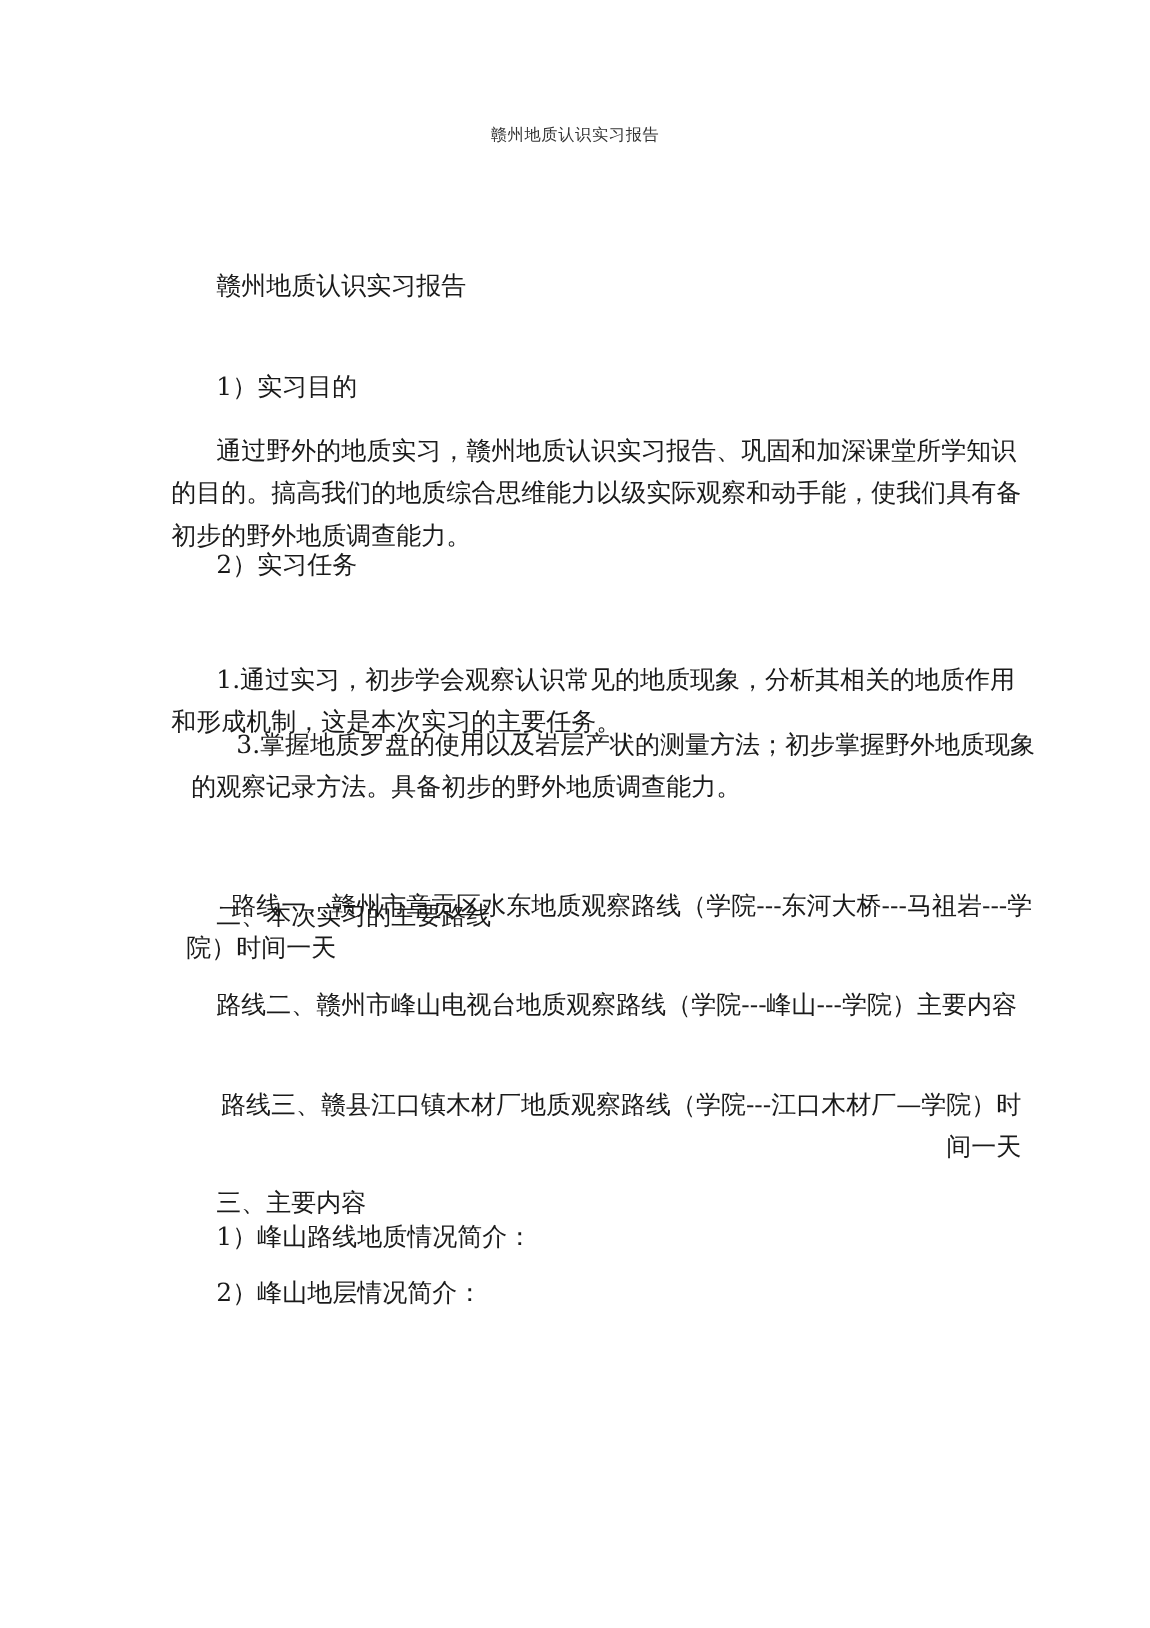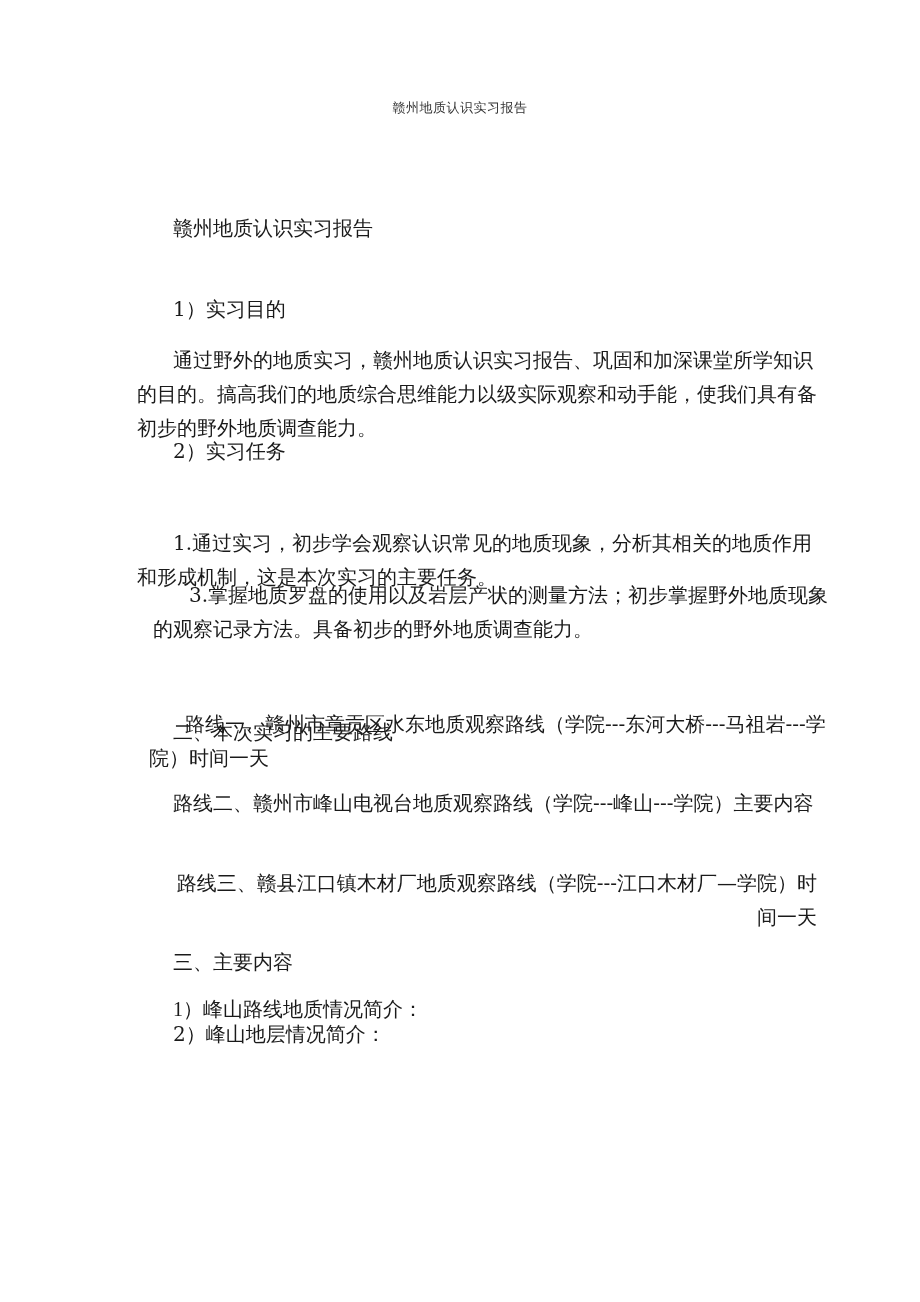--- a/index.html
+++ b/index.html
@@ -19,14 +19,14 @@
 <p class="p indent" style="top:292px;">1）实习目的</p>
 <p class="p indent" style="top:343px;">通过野外的地质实习，赣州地质认识实习报告、巩固和加深课堂所学知识的目的。搞高我们的地质综合思维能力以级实际观察和动手能，使我们具有备初步的野外地质调查能力。</p>
 <p class="p indent" style="top:434px;">2）实习任务</p>
 <p class="p indent" style="top:502px;margin-top:24px;">1.通过实习，初步学会观察认识常见的地质现象，分析其相关的地质作用和形成机制，这是本次实习的主要任务。</p>
 <p class="p indent" style="top:578px;margin-left:16px;">3.掌握地质罗盘的使用以及岩层产状的测量方法；初步掌握野外地质现象的观察记录方法。具备初步的野外地质调查能力。</p>
 <p class="p indent" style="top:681px;margin-top:34px;">二、本次实习的主要路线</p>
 <p class="p indent" style="top:707px;margin-left:12px;">路线一、赣州市章贡区水东地质观察路线（学院---东河大桥---马祖岩---学院）时间一天</p>
 <p class="p indent" style="top:786px;">路线二、赣州市峰山电视台地质观察路线（学院---峰山---学院）主要内容</p>
 <p class="p indent" style="top:866px;text-align:right;">路线三、赣县江口镇木材厂地质观察路线（学院---江口木材厂—学院）时间一天</p>
 <p class="p indent" style="top:945px;">三、主要内容</p>
-<p class="p indent" style="top:992px;font-family:Liberation Serif, serif;">1）峰山路线地质情况简介：</p>
+<p class="p indent" style="top:972px;">1）峰山路线地质情况简介：</p>
 <p class="p indent" style="top:1017px;">2）峰山地层情况简介：</p>
 
 </body></html>

